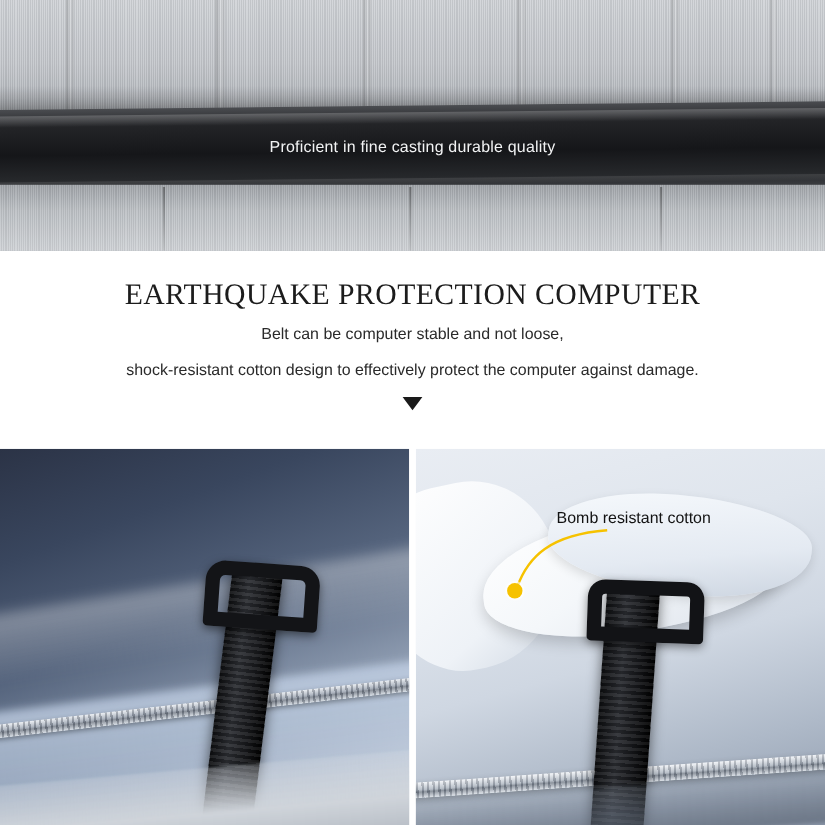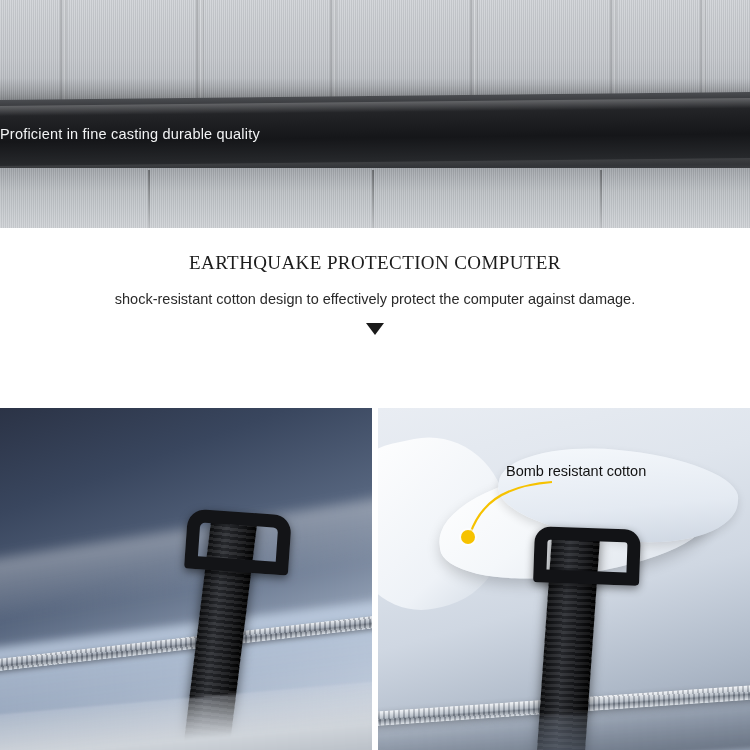--- a/index.html
+++ b/index.html
@@ -81,20 +81,21 @@
   .strap-edge {
     position: absolute;
     left: 0; bottom: 4px; width: 100%; height: 6px;
     background: linear-gradient(180deg, rgba(255,255,255,0.10), rgba(255,255,255,0));
   }
   .strap-caption {
     position: absolute;
     left: 0;
     top: 126px;
     width: 750px;
+    text-align: center;
     color: #f2f3f4;
     font-size: 14.5px;
     letter-spacing: 0.2px;
     z-index: 5;
   }
   
   .fabric-bottom {
     position: absolute;
     left: 0; top: 168px; width: 750px; height: 60px;
     background:
@@ -110,21 +111,21 @@
   
   .text-block {
     position: absolute;
     left: 0;
     top: 252px;
     width: 750px;
     text-align: center;
   }
   .headline {
     font-family: "Liberation Serif", serif;
-    font-size: 19px;
+    font-size: 27px;
     color: #1c1c1c;
     letter-spacing: 0.4px;
     margin: 0;
     font-weight: 400;
   }
   .sub1, .sub2 {
     font-size: 14.5px;
     color: #2a2a2a;
     margin: 0;
   }
@@ -334,20 +335,21 @@
     <div class="strap-caption">Proficient in fine casting durable quality</div>
 
     <div class="fabric-bottom"></div>
     <div class="seam" style="left:148px; top:170px; height:58px;"></div>
     <div class="seam" style="left:372px; top:170px; height:58px;"></div>
     <div class="seam" style="left:600px; top:170px; height:58px;"></div>
   </div>
 
   <div class="text-block">
     <h2 class="headline">EARTHQUAKE PROTECTION COMPUTER</h2>
+    <p class="sub1">Belt can be computer stable and not loose,</p>
     <p class="sub2">shock-resistant cotton design to effectively protect the computer against damage.</p>
     <div class="arrow-down"></div>
   </div>
 
   <div class="photos">
 
     <div class="photo photo-left">
       <div class="lining"></div>
       <div class="lining-fold-a"></div>
       <div class="lining-fold-b"></div>

